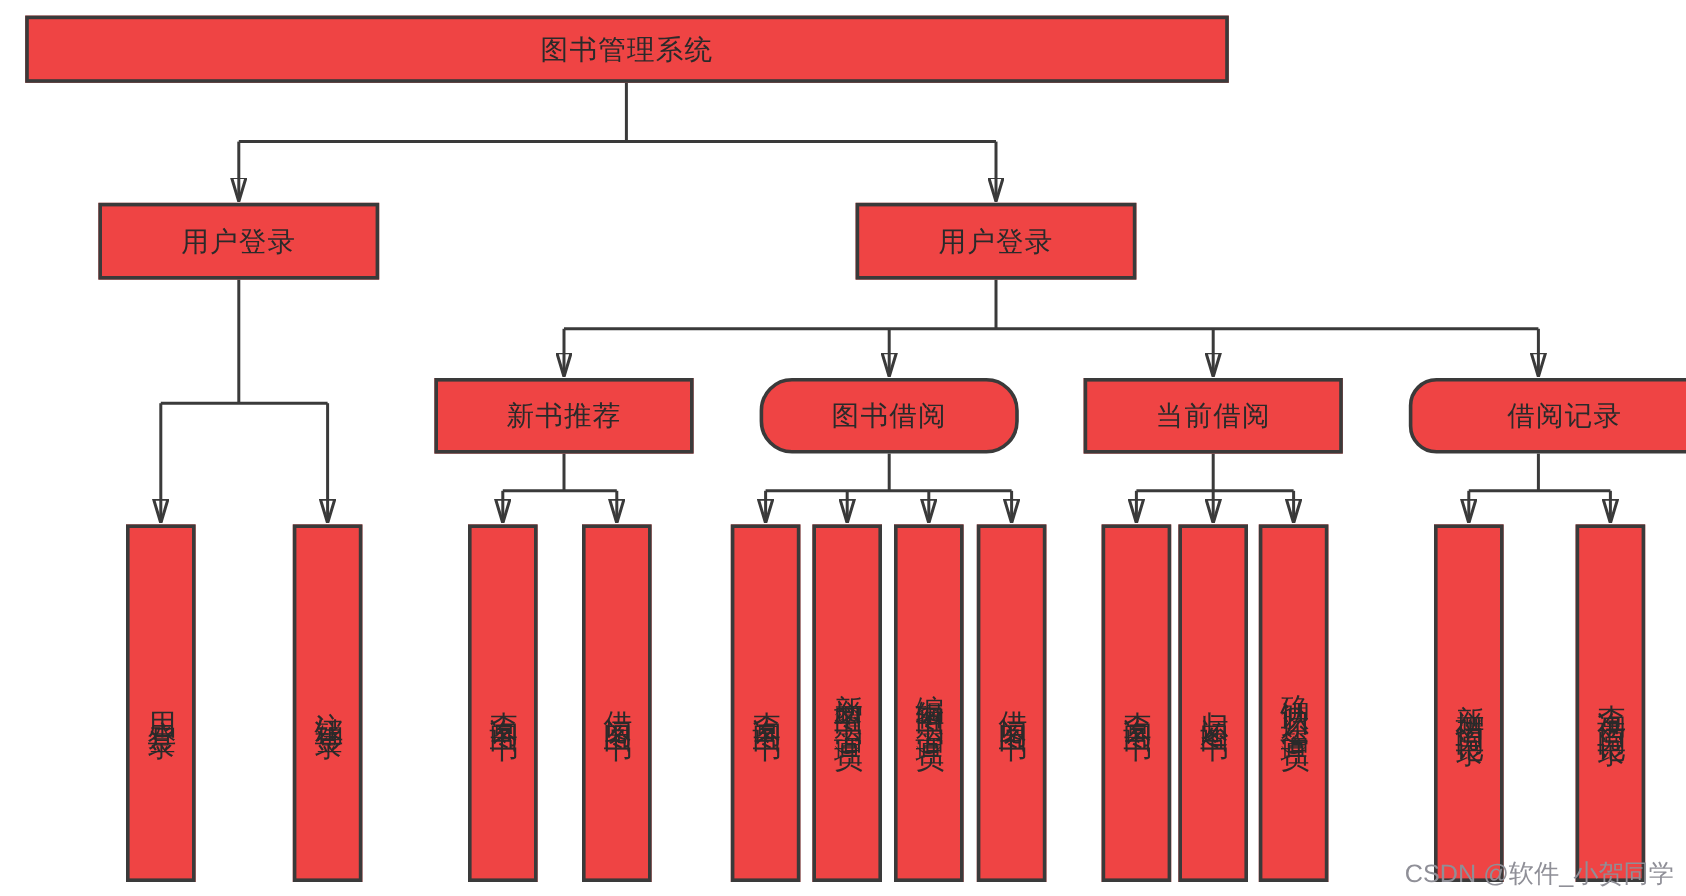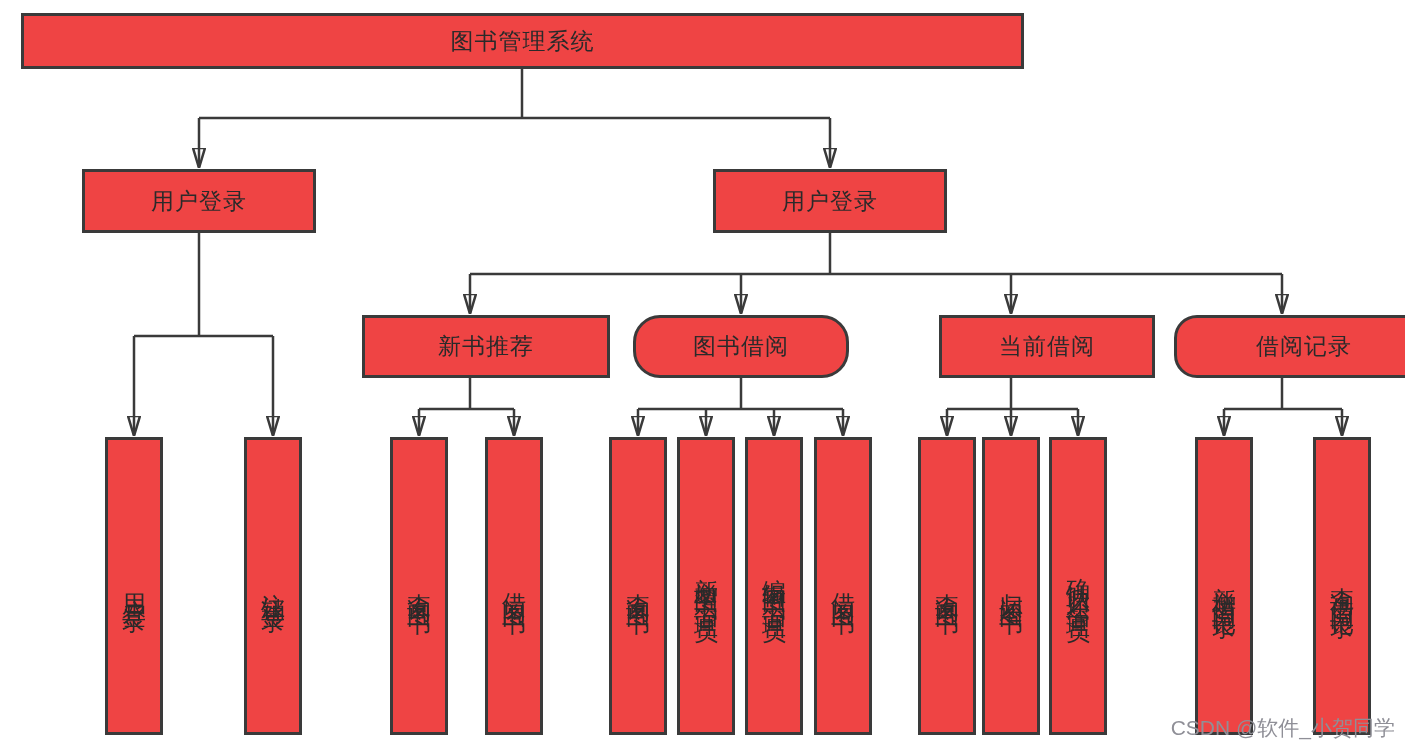--- a/index.html
+++ b/index.html
@@ -123,23 +123,23 @@
       <path d="M1224,409 V435" marker-end="url(#ah)"></path>
       <path d="M1342,409 V435" marker-end="url(#ah)"></path>
     </g>
   </svg>
 
   <div class="box hbox" style="left:21px;top:13px;width:1003px;height:56px;">图书管理系统</div>
 
   <div class="box hbox" style="left:82px;top:169px;width:234px;height:64px;">用户登录</div>
   <div class="box hbox" style="left:713px;top:169px;width:234px;height:64px;">用户登录</div>
 
-  <div class="box hbox" style="left:362px;top:315px;width:248px;height:63px;">新书推荐</div>
+  <div class="box hbox" style="left:362px;top:315px;width:216px;height:63px;">新书推荐</div>
   <div class="box hbox" style="left:633px;top:315px;width:216px;height:63px;border-radius:27px;">图书借阅</div>
-  <div class="box hbox" style="left:903px;top:315px;width:216px;height:63px;margin-left:36px;">当前借阅</div>
+  <div class="box hbox" style="left:903px;top:315px;width:216px;height:63px;">当前借阅</div>
   <div class="box hbox" style="left:1174px;top:315px;width:260px;height:63px;border-radius:23px;">借阅记录</div>
 
   <div class="box vbox" style="left:105px;top:437px;width:58px;height:298px;">
     <span class="vtext">用户登录</span>
   </div>
   <div class="box vbox" style="left:244px;top:437px;width:58px;height:298px;">
     <span class="vtext">注销登录</span>
   </div>
 
   <div class="box vbox" style="left:390px;top:437px;width:58px;height:298px;">

